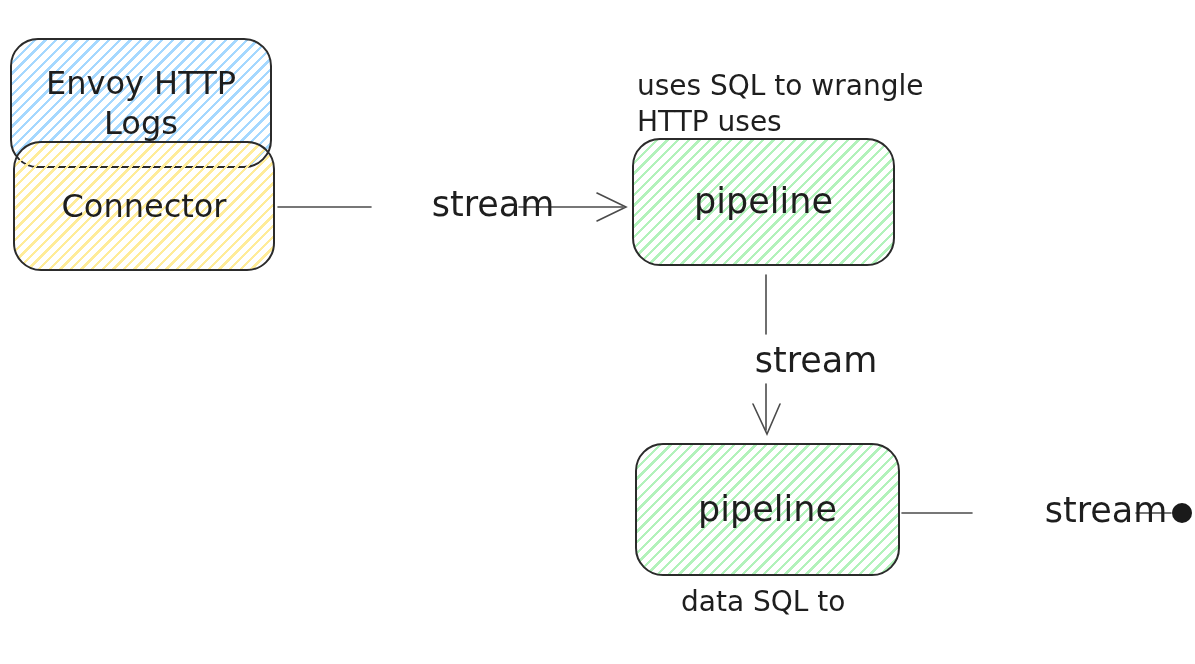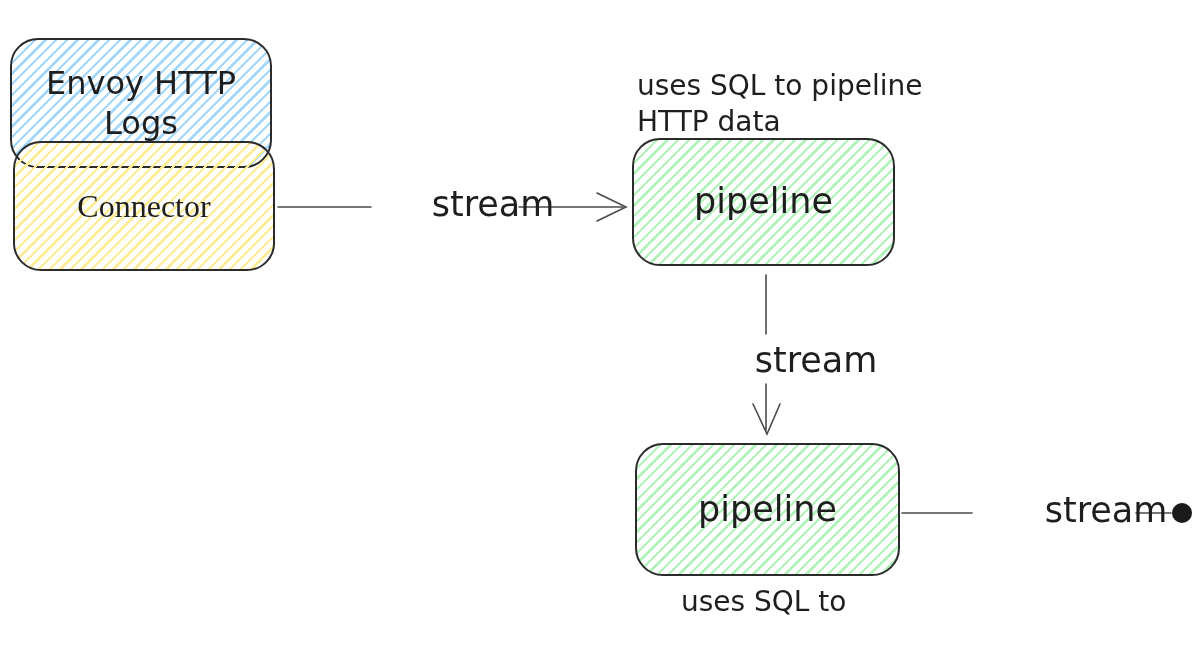--- a/index.html
+++ b/index.html
@@ -85,38 +85,38 @@
 
     <line x1="902" y1="513" x2="972" y2="513"></line>
     <line x1="1136" y1="513" x2="1171" y2="513"></line>
     <circle cx="1182" cy="513" r="10" fill="#1a1a1a" stroke="none"></circle>
   </svg>
 
   <div class="node node-envoy" style="background: repeating-linear-gradient(135deg, rgb(165, 216, 255) 0px, rgb(165, 216, 255) 2.4px, transparent 2.4px, transparent 7.5px);">
     <span>Envoy HTTP Logs</span>
   </div>
 
-  <div class="node node-connector" style="background: repeating-linear-gradient(135deg, rgb(255, 236, 153) 0px, rgb(255, 236, 153) 2.4px, transparent 2.4px, transparent 7.5px); font-family: Liberation Serif, serif;">
+  <div class="node node-connector" style="background: repeating-linear-gradient(135deg, rgb(255, 236, 153) 0px, rgb(255, 236, 153) 2.4px, transparent 2.4px, transparent 7.5px);">
     <span>Connector</span>
   </div>
 
   <div class="node node-pipeline1" style="background: repeating-linear-gradient(135deg, rgb(178, 242, 187) 0px, rgb(178, 242, 187) 2.4px, transparent 2.4px, transparent 7.5px);">
     <span>pipeline</span>
   </div>
 
   <div class="node node-pipeline2" style="background: repeating-linear-gradient(135deg, rgb(178, 242, 187) 0px, rgb(178, 242, 187) 2.4px, transparent 2.4px, transparent 7.5px);">
     <span>pipeline</span>
   </div>
 
   <div class="edge-label edge-label-1">stream</div>
   <div class="edge-label edge-label-2">stream</div>
   <div class="edge-label edge-label-3">stream</div>
 
   <div class="annotation annotation-1">
-    <div>uses SQL to pipeline</div>
-    <div>HTTP data</div>
+    <div>uses SQL to wrangle</div>
+    <div>HTTP uses</div>
   </div>
 
   <div class="annotation annotation-2">
-    <div>uses SQL to</div>
+    <div>data SQL to</div>
   </div>
 
 </div>
 
 </body></html>

